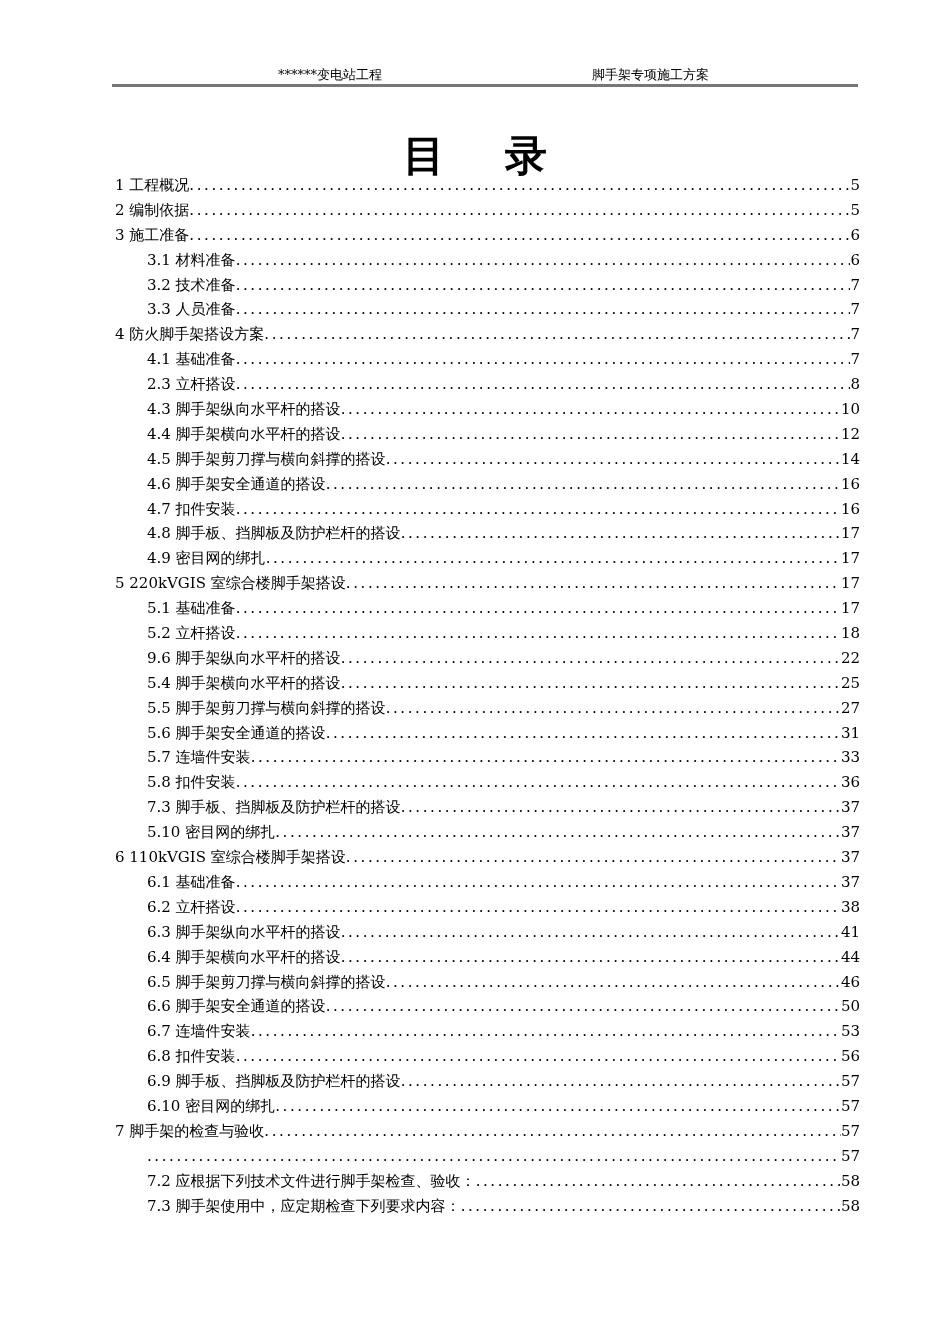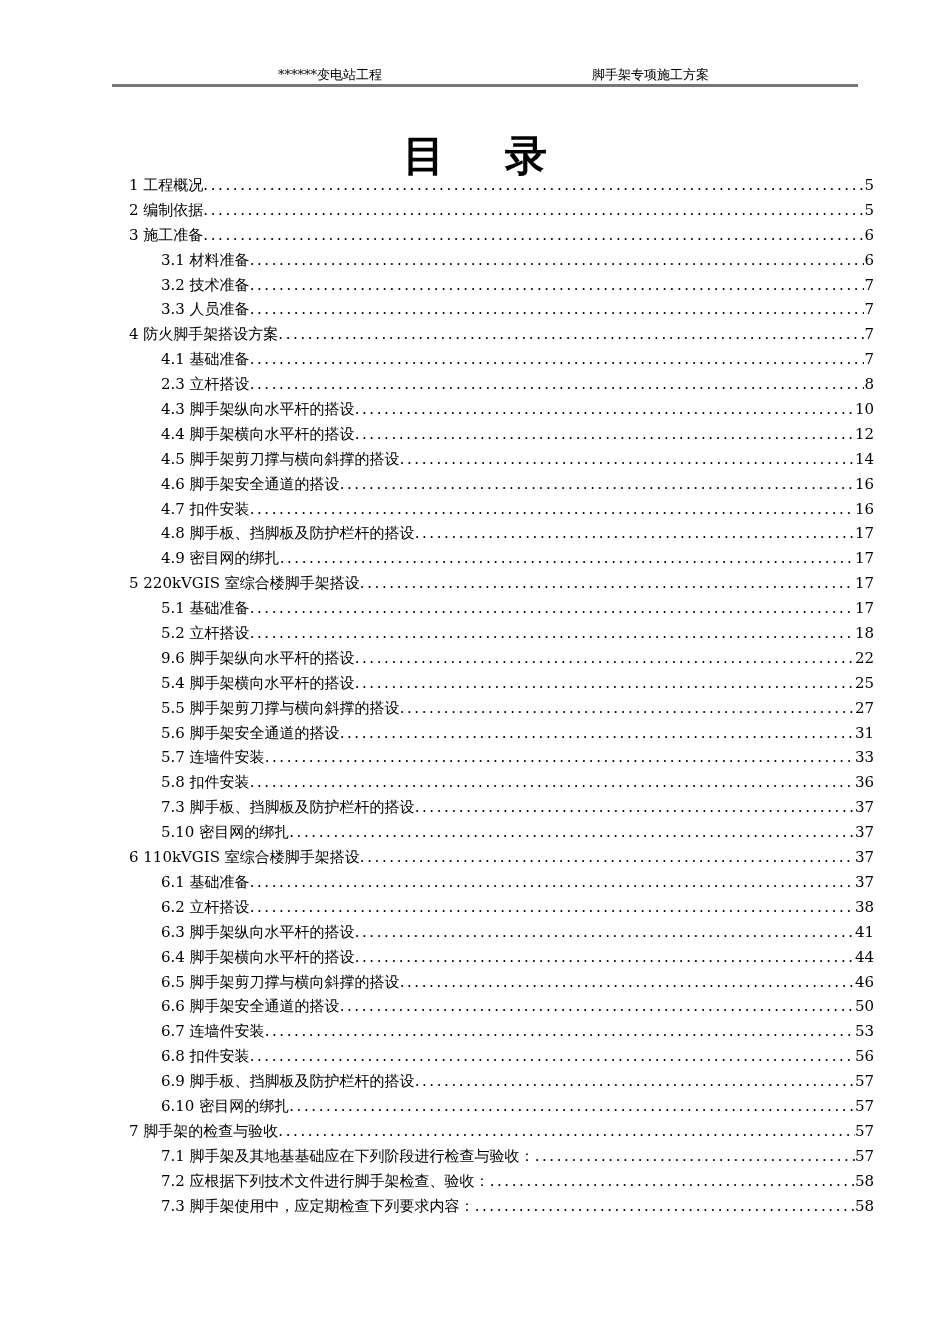--- a/index.html
+++ b/index.html
@@ -5,21 +5,21 @@
   html, body { margin:0; padding:0; background:#fff; }
   body { width:950px; height:1344px; position:relative; overflow:hidden;
          font-family:"DejaVu Serif","Liberation Serif",serif; color:#000; }
   .header { position:absolute; left:112px; top:64px; width:746px; height:22px; }
   .header .left { position:absolute; left:166px; top:2px; font-size:13px; }
   .header .right { position:absolute; left:480px; top:2px; font-size:13px; }
   .header .rule { position:absolute; left:0; top:20px; width:746px; height:3px; background:#777; }
   .title { position:absolute; left:0; width:950px; top:128px; text-align:center;
            font-family:"DejaVu Sans","Liberation Sans",sans-serif; font-weight:bold;
            font-size:42px; letter-spacing:60px; text-indent:60px; }
-  .toc { position:absolute; left:115px; top:173px; width:745px;margin-left:14px; }
+  .toc { position:absolute; left:115px; top:173px; width:745px; }
   .row { height:24.9px; line-height:24.9px; font-size:15px; display:flex; white-space:nowrap; }
   .row.l2 { padding-left:32px; }
   .row .lbl { flex:0 0 auto; }
   .row .dots { flex:1 1 auto; overflow:hidden; letter-spacing:2.6px; }
   .row .dots::before { content:"................................................................................................................................................"; }
   .row .pg { flex:0 0 auto; }
 </style>
 </head>
 <body>
 
@@ -221,21 +221,20 @@
       <span class="lbl">6.10 密目网的绑扎</span>
       <span class="dots"></span>
       <span class="pg">57</span>
     </div>
     <div class="row">
       <span class="lbl">7 脚手架的检查与验收</span>
       <span class="dots"></span>
       <span class="pg">57</span>
     </div>
     <div class="row l2">
-      <span class="lbl">7.1 脚手架及其地基基础应在下列阶段进行检查与验收：</span>
       <span class="dots"></span>
       <span class="pg">57</span>
     </div>
     <div class="row l2">
       <span class="lbl">7.2 应根据下列技术文件进行脚手架检查、验收：</span>
       <span class="dots"></span>
       <span class="pg">58</span>
     </div>
     <div class="row l2">
       <span class="lbl">7.3 脚手架使用中，应定期检查下列要求内容：</span>

